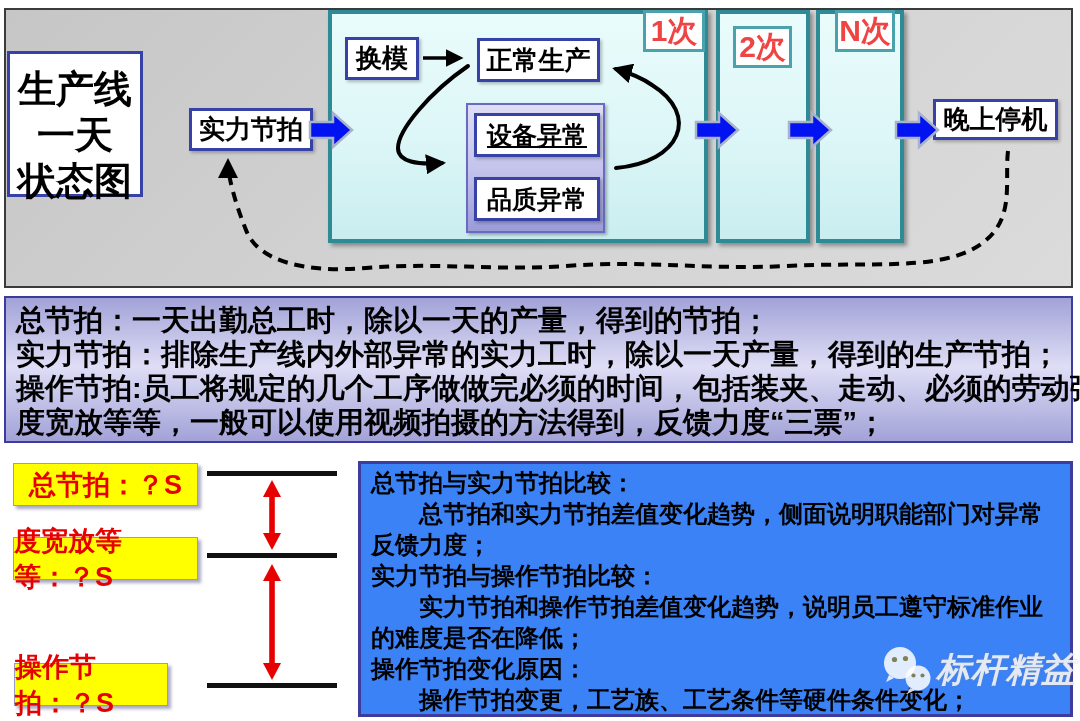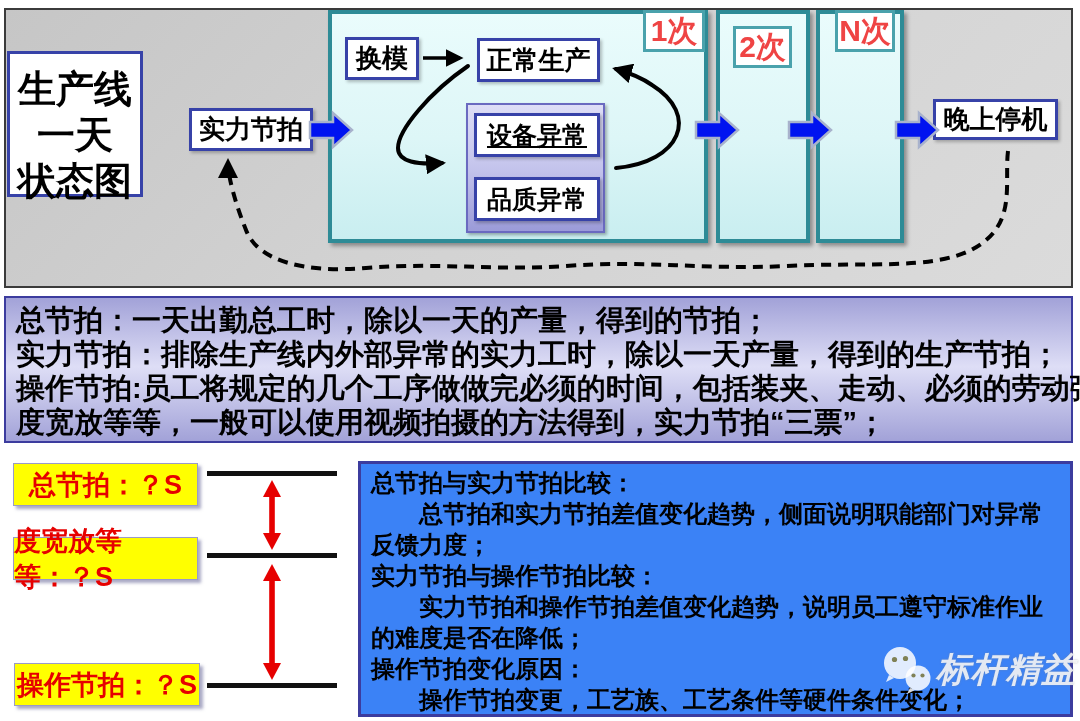--- a/index.html
+++ b/index.html
@@ -47,21 +47,21 @@
           background:linear-gradient(to bottom,#a2a2d8 0%,#dedef6 48%,#a2a2d8 100%);
           padding:5px 10px 0 10px;font-size:29px;line-height:34px;}
   .defline{white-space:pre;}
 
   
   .ylabel{position:absolute;width:185px;height:43px;background:#ffff00;
           border:1px solid #9a9ac8;box-shadow:3px 3px 3px rgba(100,100,150,0.55);
           color:#e60000;font-size:27px;display:flex;align-items:center;justify-content:center;}
   .y1{left:13px;top:463px;}
   .y2{left:13px;top:537px;}
-  .y3{left:14px;top:663px;width:186px;}
+  .y3{left:14px;top:663px;width:154px;}
   .hline{position:absolute;left:207px;width:130px;height:5px;background:#111;}
   .h1{top:471px;} .h2{top:553px;} .h3{top:683px;}
   .red-arrows{position:absolute;left:0;top:0;width:1080px;height:721px;pointer-events:none;}
 
   
   .compbox{position:absolute;left:358px;top:461px;width:715px;height:256px;
            background:#3b82f6;border:3px solid #3c3c9e;color:#000;
            padding:3px 0 0 10px;font-size:24px;line-height:31px;}
   .compline{white-space:pre;}
 
@@ -123,21 +123,21 @@
         <path transform="translate(804,120)" d="M-21 -8 H2 V-17 L21 0 L2 17 V8 H-21 Z"></path>
         <path transform="translate(911,120)" d="M-21 -8 H2 V-17 L21 0 L2 17 V8 H-21 Z"></path>
       </g>
     </svg>
   </div>
 
   <div class="defbox">
     <div class="defline">总节拍：一天出勤总工时，除以一天的产量，得到的节拍；</div>
     <div class="defline">实力节拍：排除生产线内外部异常的实力工时，除以一天产量，得到的生产节拍；</div>
     <div class="defline">操作节拍:员工将规定的几个工序做做完必须的时间，包括装夹、走动、必须的劳动强</div>
-    <div class="defline">度宽放等等，一般可以使用视频拍摄的方法得到，实力节拍“三票”；</div>
+    <div class="defline">度宽放等等，一般可以使用视频拍摄的方法得到，反馈力度“三票”；</div>
   </div>
 
   <div class="ylabel y1">总节拍：？S</div>
   <div class="ylabel y2">度宽放等等：？S</div>
   <div class="ylabel y3">操作节拍：？S</div>
 
   <div class="hline h1"></div>
   <div class="hline h2"></div>
   <div class="hline h3"></div>
 

